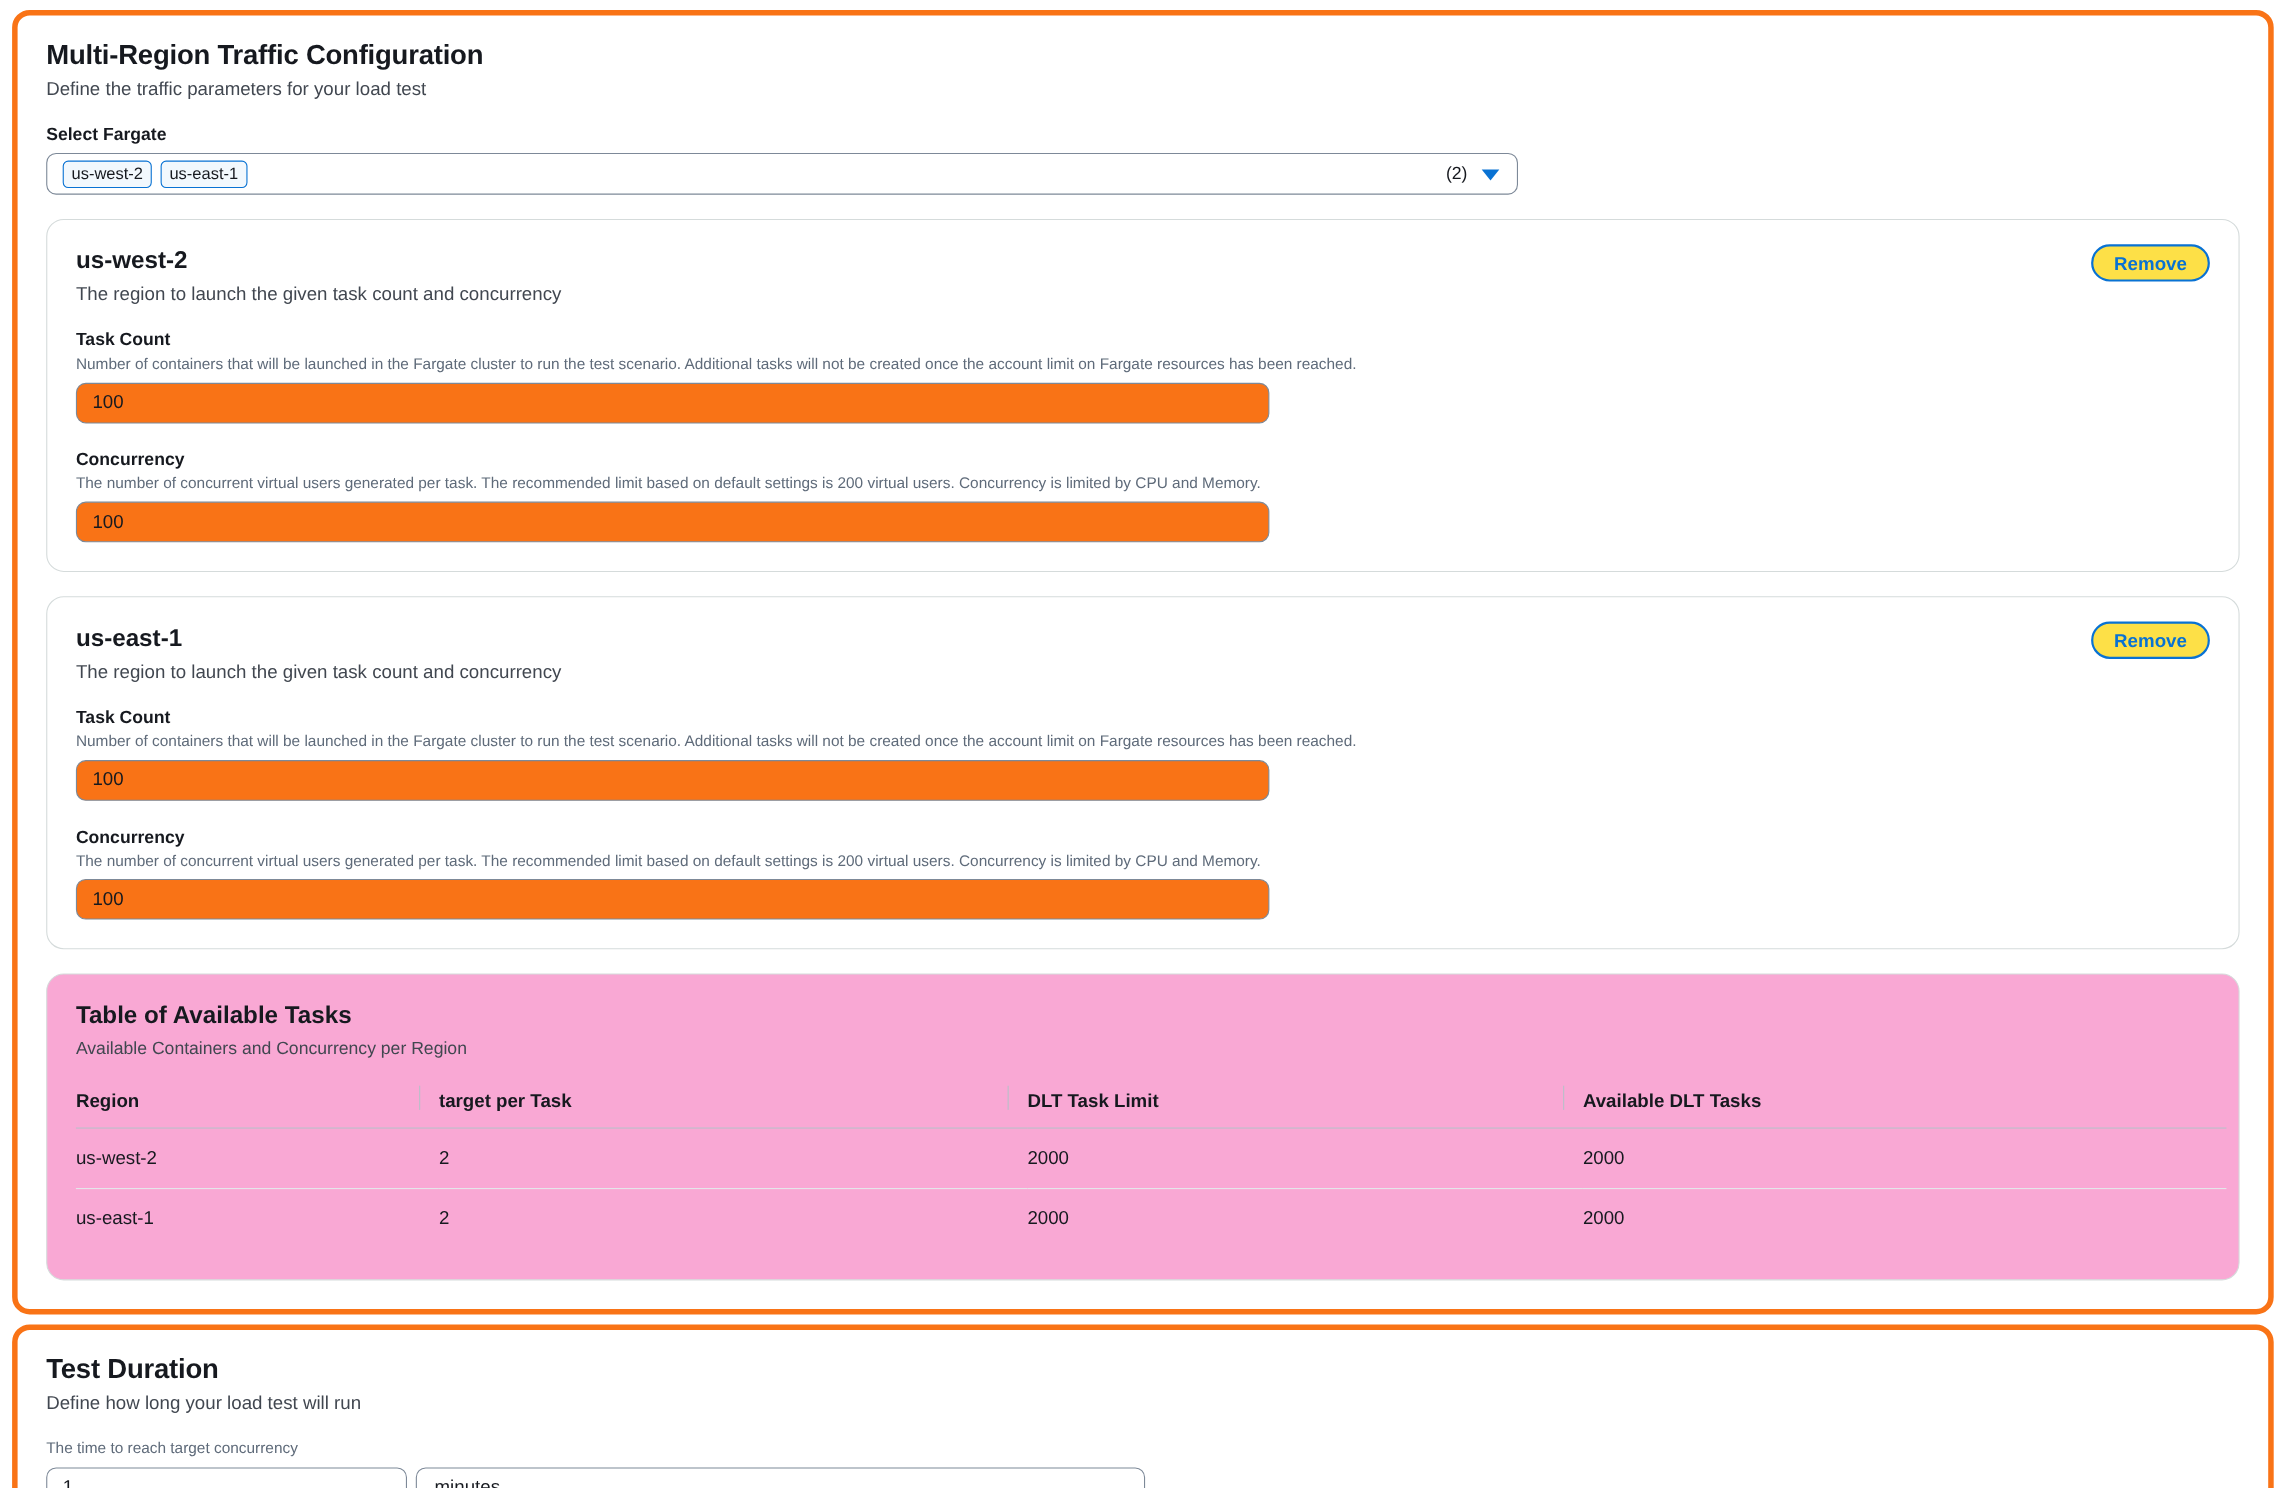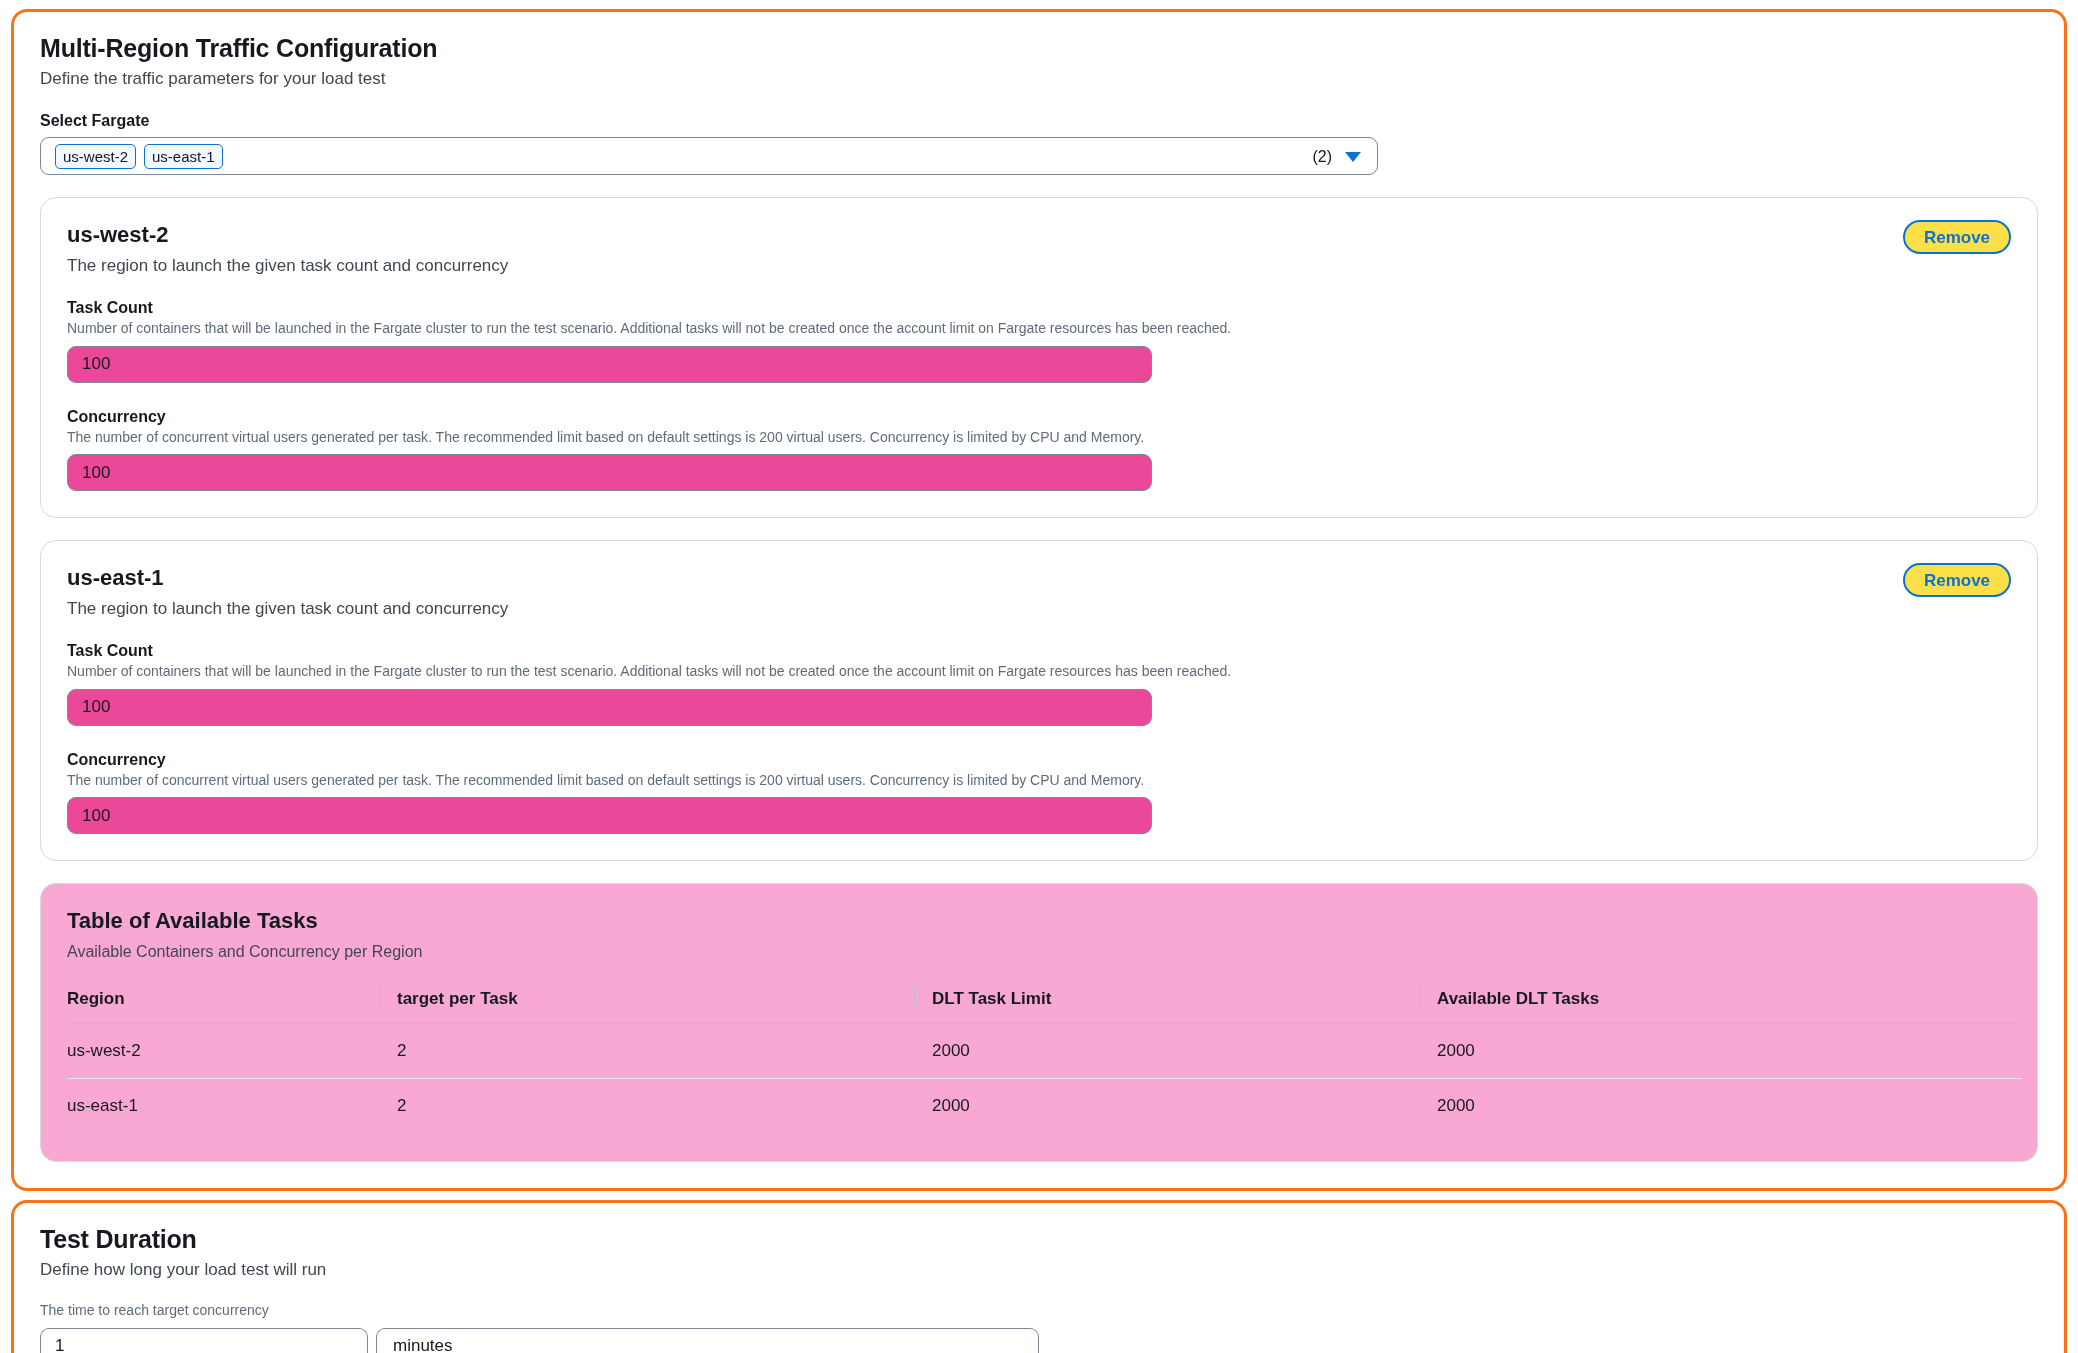--- a/index.html
+++ b/index.html
@@ -16,21 +16,21 @@
     overflow: hidden;
   }
 
   .page {
     width: 2078px;
     padding: 0;
   }
 
   
   .panel {
-    border: 3px solid #f97316;
+    border: 5px solid #f97316;
     border-radius: 16px;
     background: #ffffff;
     margin: 9px 11px 0 11px;
     padding: 0;
   }
   .panel-inner {
     padding: 22px 26px 26px 26px;
   }
 
   .panel-title {
@@ -156,21 +156,21 @@
     color: #5f6b7a;
     margin: 0 0 8px 0;
     line-height: 1.25;
   }
   .text-input {
     display: block;
     width: 1085px;
     height: 37px;
     border: 1px solid #7d8998;
     border-radius: 9px;
-    background: #ec4899;
+    background: #f97316;
     padding: 0 14px;
     font-size: 17px;
     color: #16191f;
     font-family: "Liberation Sans", sans-serif;
     outline: none;
   }
   .gap-block { margin-bottom: 24px; }
 
   
   .table-card {

